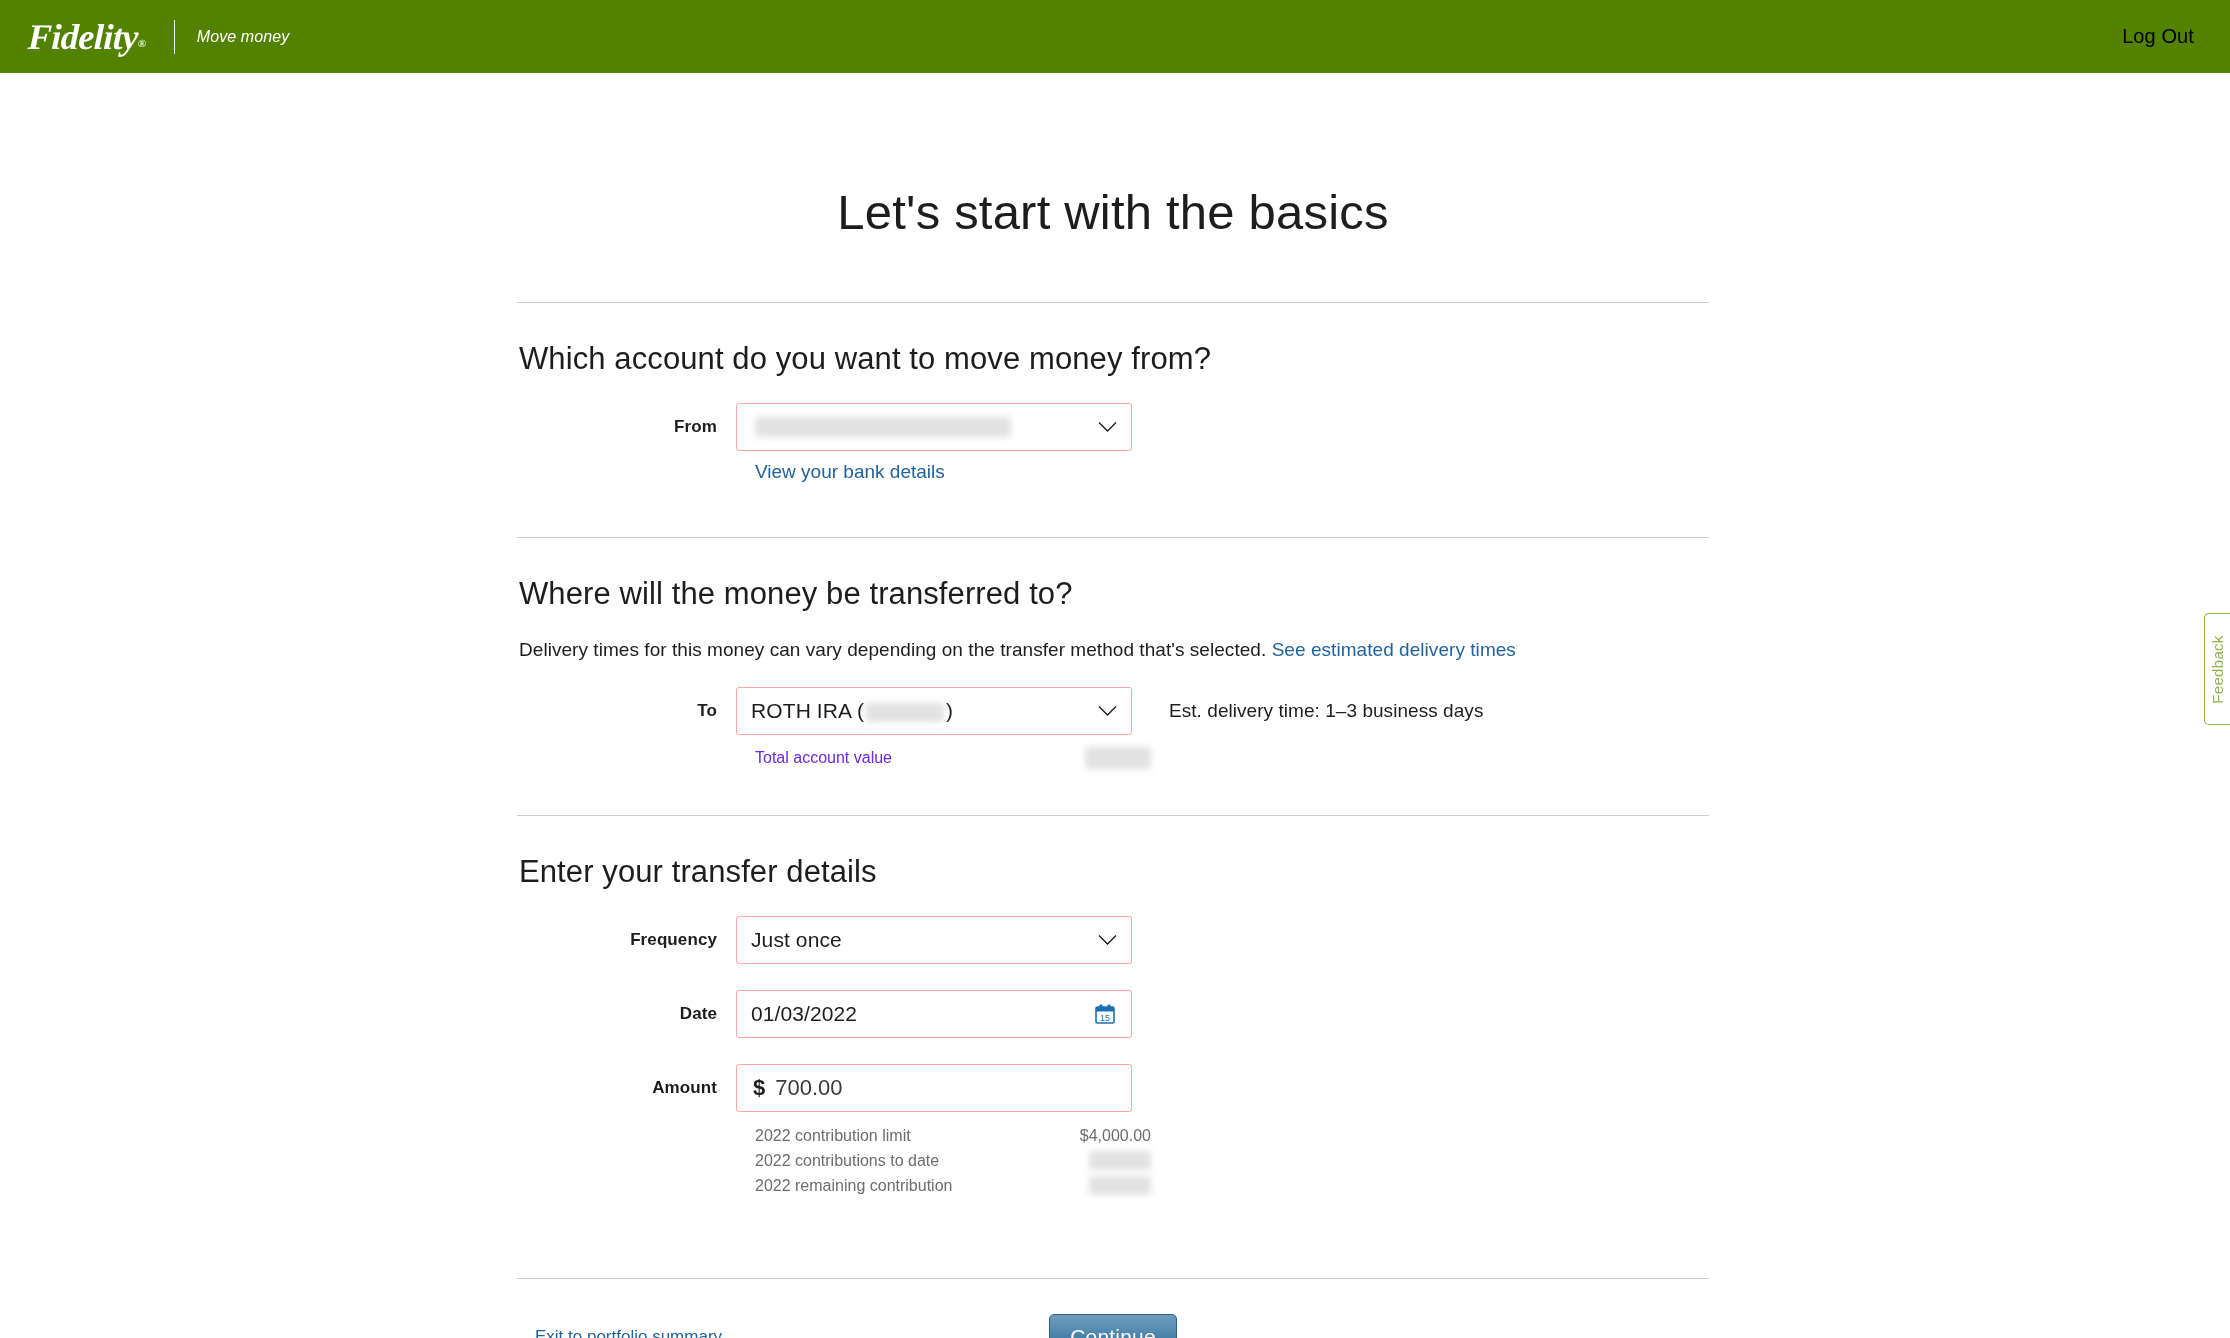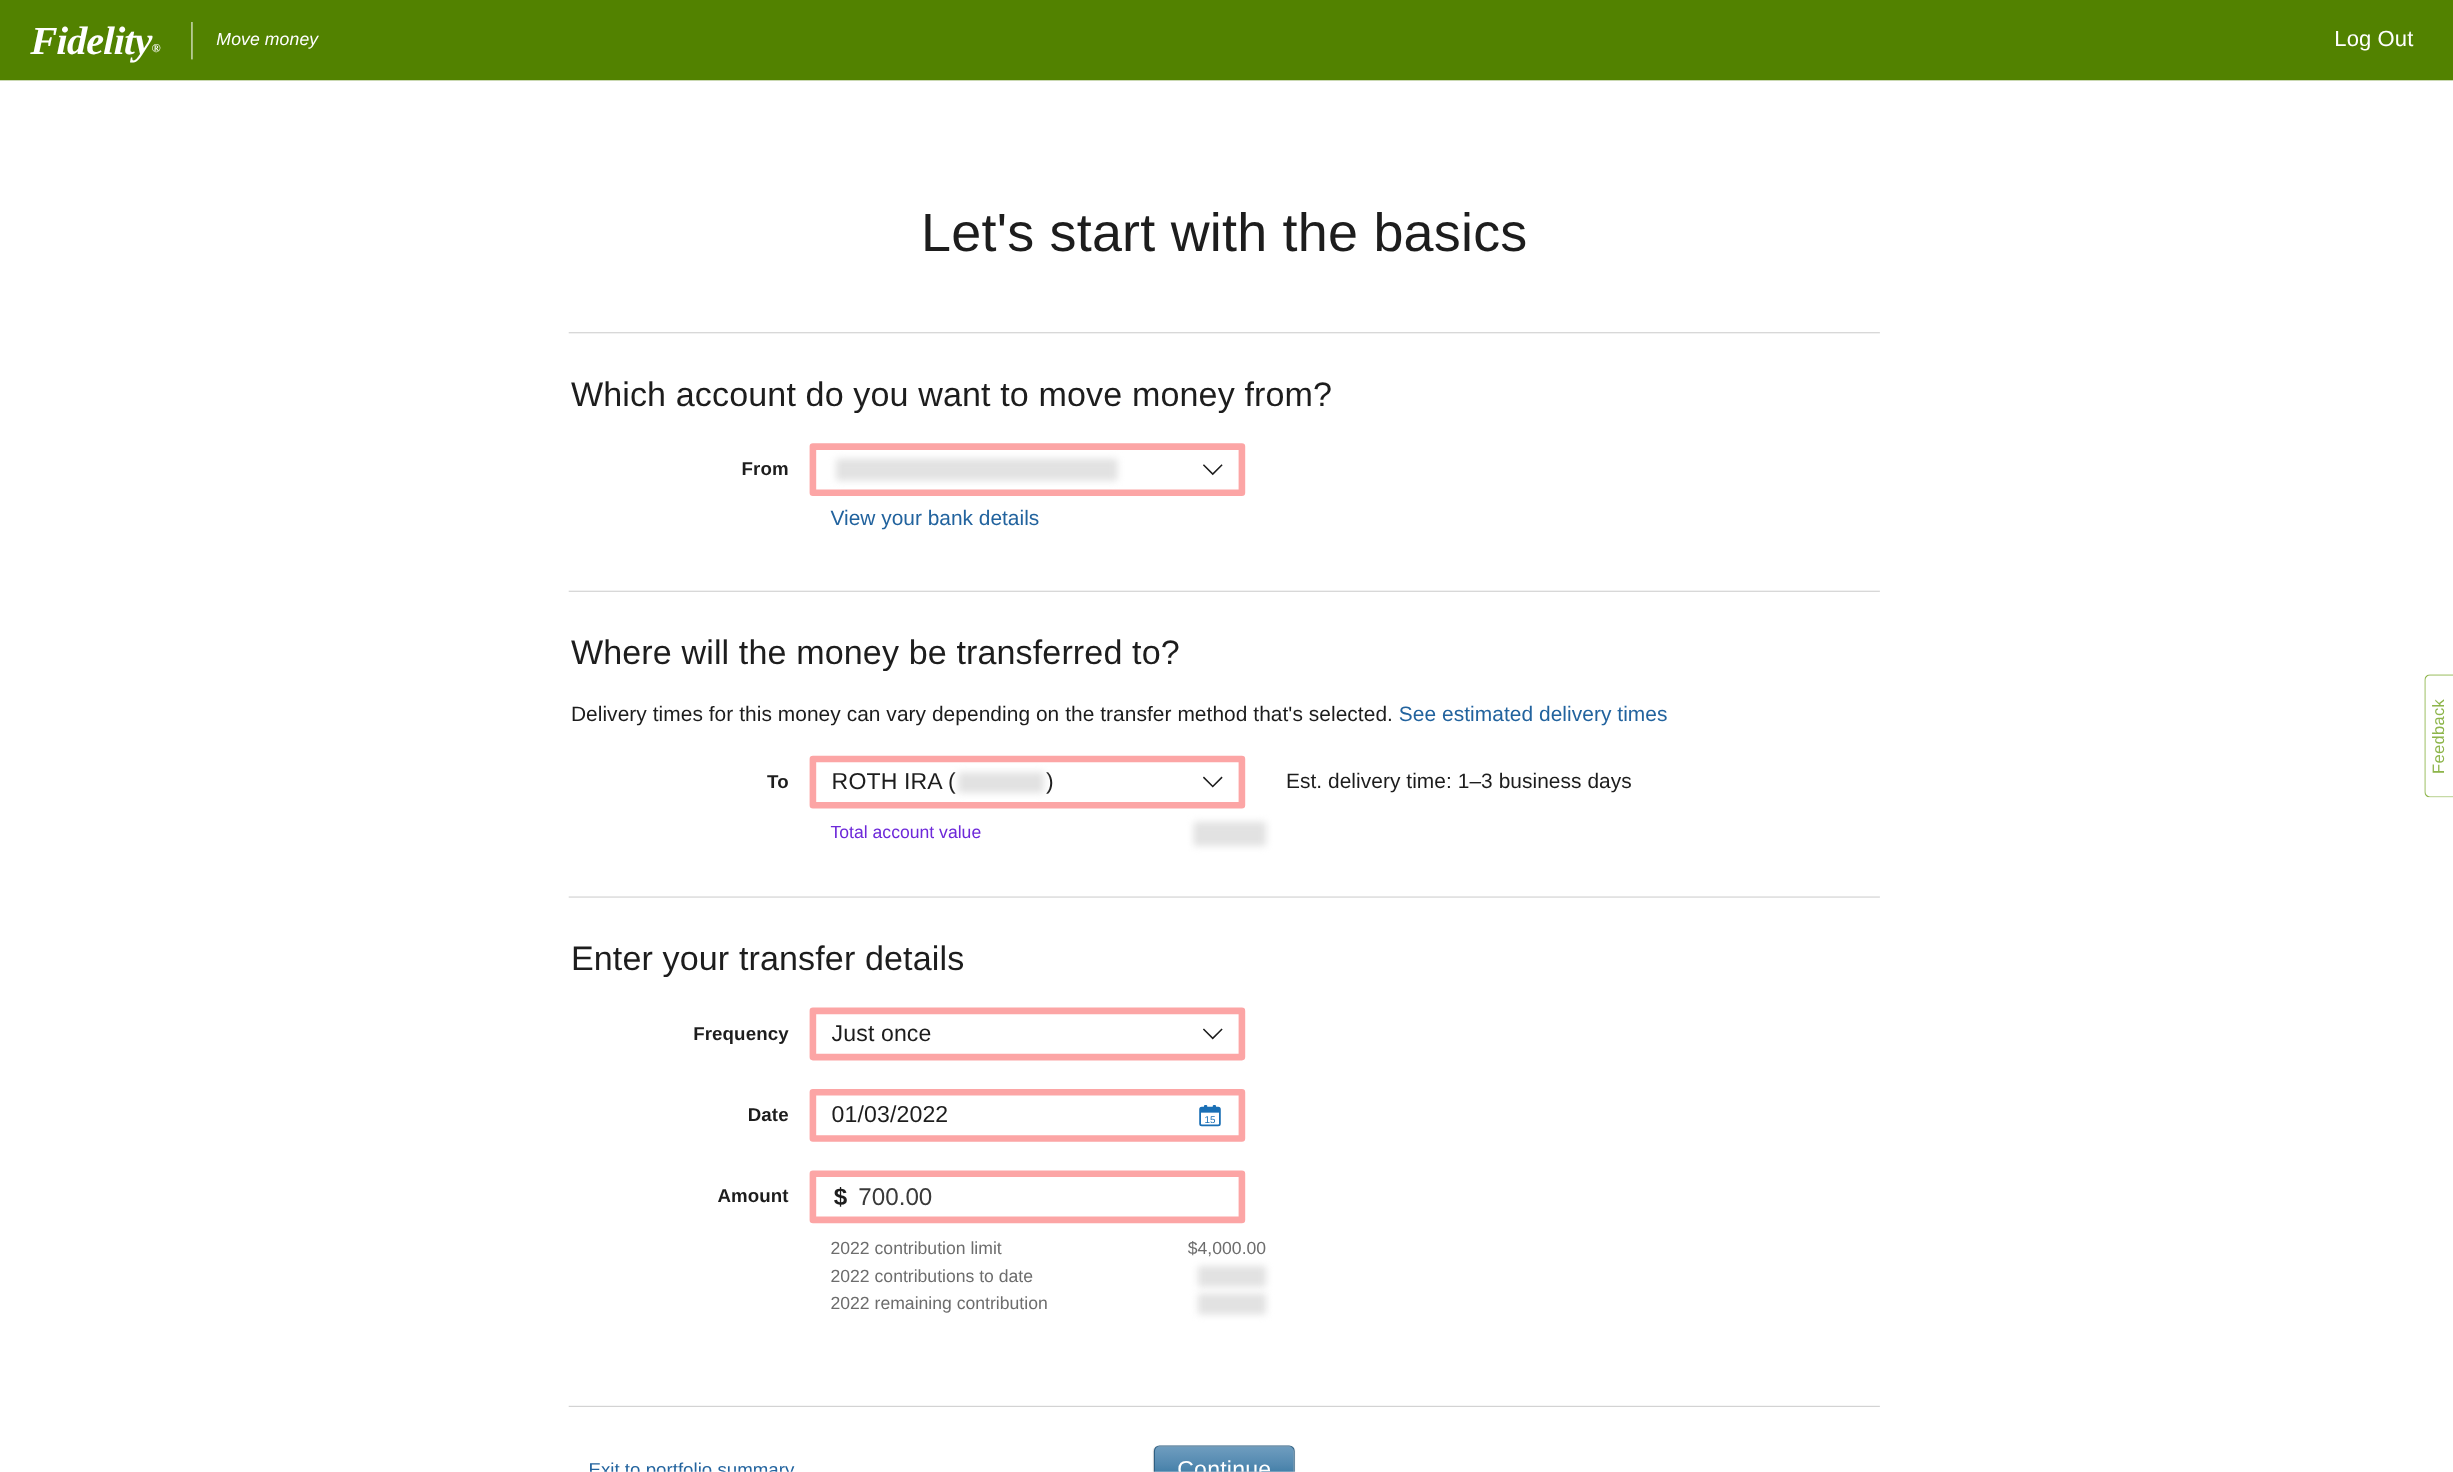--- a/index.html
+++ b/index.html
@@ -58,21 +58,21 @@
   .brand-title {
     font-size: 16px;
     font-weight: 400;
     color: #ffffff;
     letter-spacing: 0.1px;
     font-style: italic;
   }
   .logout {
     margin-left: auto;
     font-size: 20px;
-    color: #ffffff;
+    color: #000000;
     text-decoration: none;
     letter-spacing: 0.1px;
     cursor: pointer;
   }
 
   
   .page {
     width: 100%;
     padding-top: 0px;
   }
@@ -134,21 +134,21 @@
     padding-right: 19px;
     font-size: 17px;
     font-weight: 700;
     color: #1d1d1d;
     letter-spacing: 0.1px;
   }
   .control {
     position: relative;
     width: 396px;
     height: 48px;
-    border: 6px solid #fca5a5;
+    border: 1px solid #fca5a5;
     border-radius: 3px;
     background: #ffffff;
     display: flex;
     align-items: center;
     padding: 0 14px;
     cursor: pointer;
   }
   .control .val {
     font-size: 21px;
     color: #1d1d1d;

